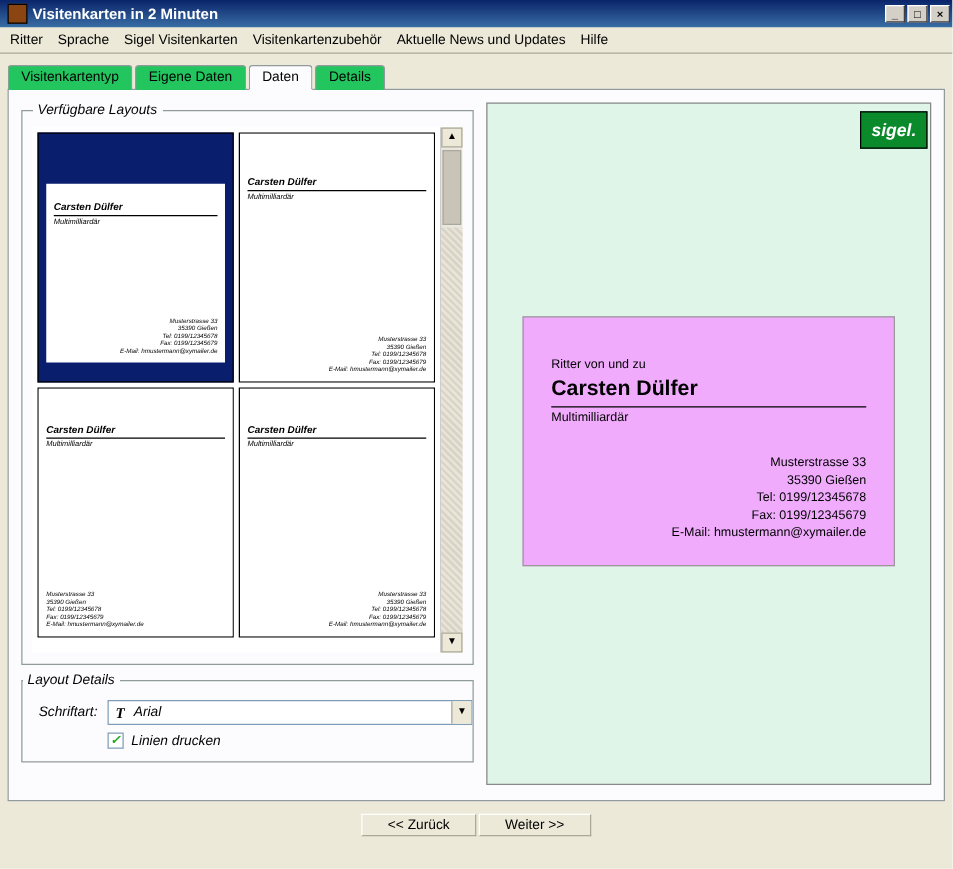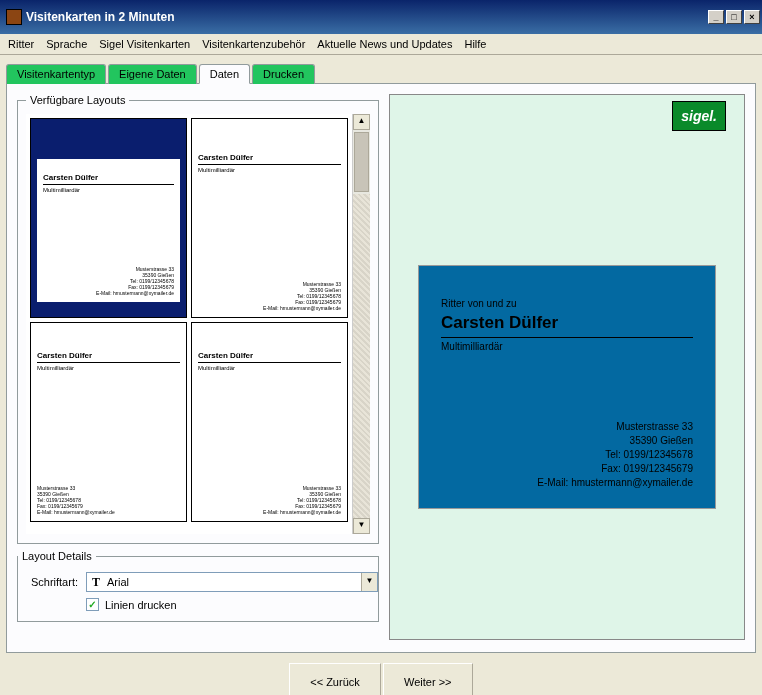--- a/index.html
+++ b/index.html
@@ -1,31 +1,31 @@
 <!DOCTYPE html>
 <html><head>
 <meta charset="utf-8">
 <style>
 * { box-sizing: border-box; margin: 0; padding: 0; font-family: Tahoma, Arial, sans-serif; }
 body { background: #ece9d8; font-size: 11px; width: 762px; height: 695px; overflow: hidden; }
-.titlebar { background: linear-gradient(#0a246a, #3a6ea5); color: #fff; height: 34px; display: flex; align-items: center; padding: 0 2px; }
+.titlebar { background: linear-gradient(#0a246a, #3a6ea5); color: #fff; height: 22px; display: flex; align-items: center; padding: 0 2px; }
 .titlebar-icon { width: 16px; height: 16px; background: #8b4513; margin: 0 4px; border: 1px solid #000; }
 .titlebar-text { flex: 1; font-weight: bold; font-size: 12px; }
 .titlebar-btns { display: flex; gap: 2px; }
 .titlebar-btn { width: 16px; height: 14px; background: #d4d0c8; border: 1px solid #fff; border-right-color: #404040; border-bottom-color: #404040; font-size: 9px; text-align: center; line-height: 12px; color: #000; font-weight: bold; }
 .menubar { background: #ece9d8; padding: 4px 8px; display: flex; gap: 12px; border-bottom: 1px solid #aca899; }
 .menu-item { font-size: 11px; cursor: pointer; }
 .content { padding: 8px 6px 0 6px; }
 .tabs { display: flex; position: relative; top: 1px; z-index: 2; }
 .tab { padding: 3px 10px; background: #22c55e; border: 1px solid #919b9c; border-bottom: none; margin-right: 2px; font-size: 11px; cursor: pointer; border-radius: 3px 3px 0 0; }
 .tab.active { background: #fcfcfe; border-bottom: 1px solid #fcfcfe; position: relative; z-index: 3; }
 .panel { border: 1px solid #919b9c; background: #fcfcfe; padding: 10px; height: 570px; display: flex; gap: 10px; }
 .left-col { width: 362px; display: flex; flex-direction: column; gap: 6px; }
 .right-col { flex: 1; }
-fieldset { border: 1px solid #919b9c; padding: 8px; }
+fieldset { border: 1px solid #919b9c; padding: 8px; font-style: italic; }
 legend { font-size: 11px; padding: 0 4px; }
 .layouts-field { height: 450px; }
 .layouts-scroll { height: 420px; background: #fff; display: flex; position: relative; }
 .layouts-grid { flex: 1; display: grid; grid-template-columns: 1fr 1fr; grid-auto-rows: 200px; gap: 4px; padding: 4px; }
 .vbar { width: 18px; background: #e8e8e0; display: flex; flex-direction: column; border-left: 1px solid #ccc; }
 .vbtn { height: 16px; background: #ece9d8; border: 1px solid #aca899; font-size: 8px; text-align: center; line-height: 12px; }
 .vthumb { height: 60px; background: #c8c4b8; border: 1px solid #aca899; margin: 2px 1px; }
 .vtrack { flex: 1; background: repeating-linear-gradient(45deg, #d8d4c8, #d8d4c8 2px, #e8e4d8 2px, #e8e4d8 4px); }
 .card-thumb { background: #fff; border: 1px solid #000; position: relative; font-size: 7px; }
 .card-thumb.selected { background: #0a1e6e; padding: 40px 6px 15px 6px; }
@@ -36,28 +36,28 @@
 .details-field { padding: 10px 0; }
 .details-row { display: flex; align-items: center; gap: 8px; margin-bottom: 6px; }
 .details-label { width: 60px; text-align: right; }
 .font-select { flex: 1; display: flex; align-items: center; border: 1px solid #7f9db9; background: #fff; height: 20px; }
 .font-icon { width: 18px; text-align: center; font-family: serif; font-weight: bold; font-size: 12px; }
 .font-name { flex: 1; padding-left: 2px; }
 .dd-btn { width: 16px; height: 18px; background: #ece9d8; border-left: 1px solid #aca899; text-align: center; font-size: 8px; line-height: 16px; }
 .check-row { display: flex; align-items: center; gap: 6px; margin-left: 68px; }
 .checkbox { width: 13px; height: 13px; border: 1px solid #7f9db9; background: #fff; font-size: 10px; text-align: center; line-height: 11px; color: #22aa22; font-weight: bold; }
 .preview-area { height: 546px; background: #dff5e8; border: 1px solid #888; position: relative; }
-.brand { position: absolute; top: 6px; right: 18px; background: #0a8a2a; color: #fff; padding: 6px 8px; font-weight: bold; font-style: italic; font-size: 14px; border: 1px solid #000; }
-.preview-card { position: absolute; top: 170px; left: 28px; right: 28px; height: 244px; background: #0369a1; border: 1px solid #999; padding: 32px 22px 18px 22px; }
+.brand { position: absolute; top: 6px; right: 2px; background: #0a8a2a; color: #fff; padding: 6px 8px; font-weight: bold; font-style: italic; font-size: 14px; border: 1px solid #000; }
+.preview-card { position: absolute; top: 170px; left: 28px; right: 28px; height: 200px; background: #f0abfc; border: 1px solid #999; padding: 32px 22px 18px 22px; }
 .pv-ritter { font-size: 10px; }
 .pv-name { font-size: 17px; font-weight: bold; border-bottom: 1.5px solid #000; padding: 2px 0 4px 0; margin-top: 2px; }
 .pv-sub { font-size: 10px; margin-top: 3px; }
 .pv-addr { position: absolute; bottom: 18px; right: 22px; font-size: 10px; text-align: right; line-height: 1.4; }
 .wizard-btns { display: flex; justify-content: center; gap: 2px; margin-top: 10px; }
-.wiz-btn { padding: 12px 20px; background: #ece9d8; border: 1px solid #aca899; border-top-color: #fff; border-left-color: #fff; font-size: 11px; cursor: pointer; min-width: 90px; }
+.wiz-btn { padding: 2px 20px; background: #ece9d8; border: 1px solid #aca899; border-top-color: #fff; border-left-color: #fff; font-size: 11px; cursor: pointer; min-width: 90px; }
 </style>
 </head>
 <body>
 
 <div class="titlebar">
   <div class="titlebar-icon"></div>
   <div class="titlebar-text">Visitenkarten in 2 Minuten</div>
   <div class="titlebar-btns">
     <div class="titlebar-btn">_</div>
     <div class="titlebar-btn">□</div>
@@ -72,21 +72,21 @@
   <span class="menu-item">Visitenkartenzubehör</span>
   <span class="menu-item">Aktuelle News und Updates</span>
   <span class="menu-item">Hilfe</span>
 </div>
 
 <div class="content">
   <div class="tabs">
     <div class="tab">Visitenkartentyp</div>
     <div class="tab">Eigene Daten</div>
     <div class="tab active">Daten</div>
-    <div class="tab">Drucken</div>
+    <div class="tab">Details</div>
   </div>
 
   <div class="panel">
     <div class="left-col">
       <fieldset class="layouts-field">
         <legend>Verfügbare Layouts</legend>
         <div class="layouts-scroll">
           <div class="layouts-grid">
             <div class="card-thumb selected">
               <div class="thumb-inner">

